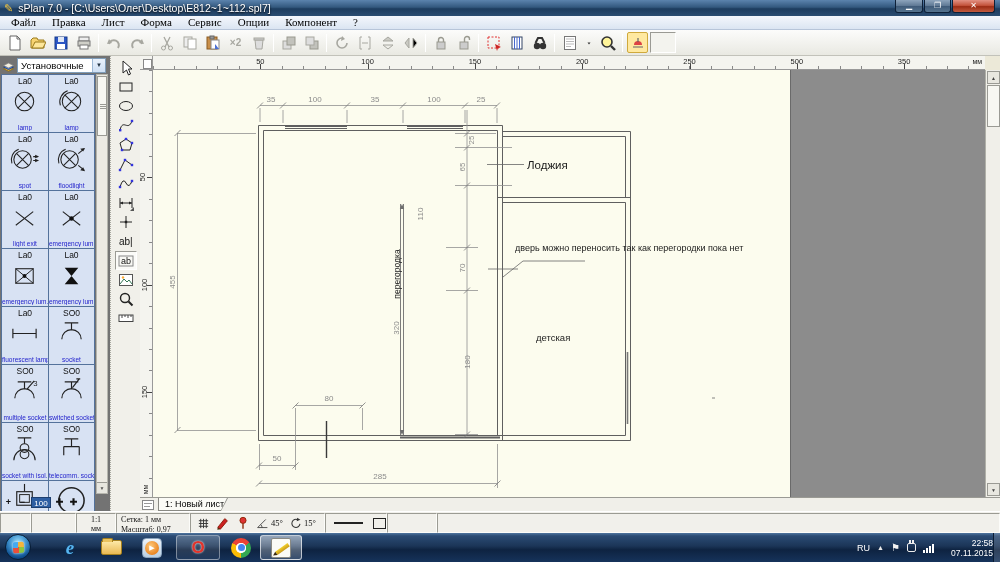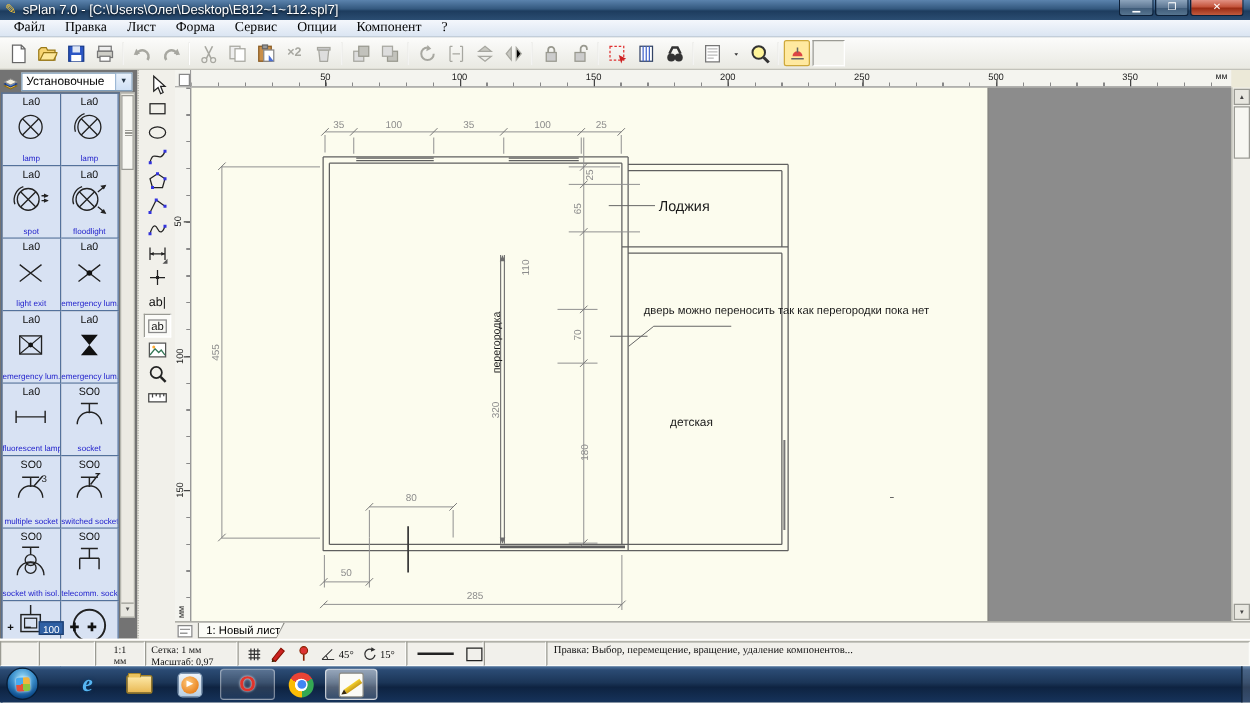--- a/index.html
+++ b/index.html
@@ -930,21 +930,20 @@
     </div>
     <div class="sb-panel" style="left:325px;width:62px">
       <div id="sb-samples" style="height:18px">
         <div id="sb-line"></div>
         <div id="sb-rect"></div>
       </div>
     </div>
     <div class="sb-panel" style="left:387px;width:50px"></div>
     <div class="sb-panel" style="left:437px;width:563px">
       <div id="sb-hint">
-        <div>Правка: Выбор, перемещение, вращение, удаление компонентов...</div>
       </div>
     </div>
   </div>
 
   <div id="taskbar" class="abs">
     <div id="start-orb">
         <div id="start-flag"></div>
       </div>
     <div class="tb-task" style="left:52px;width:36px">
         <span id="ie-icon">e</span>
@@ -963,16 +962,32 @@
     <div class="tb-task" style="left:224px;width:34px">
         <div id="chrome-icon">
           <div class="hub"></div>
         </div>
       </div>
     <div class="tb-task boxed front" style="left:260px;width:42px">
         <div id="splan-icon">
           <div class="pencil"></div>
         </div>
       </div>
+    <div id="tray">
+      <span class="lang">RU</span>
+      <span class="chev">▲</span>
+      <span class="flag">⚑</span>
+      <span id="plug-icon"></span>
+      <span id="net-bars">
+          <i style="height:3px"></i>
+          <i style="height:5px"></i>
+          <i style="height:7px"></i>
+          <i style="height:9px"></i>
+        </span>
+      <div id="clock">
+        <div>22:58</div>
+        <div>07.11.2015</div>
+      </div>
+    </div>
     <div id="desktop-sliver"></div>
   </div>
 
 </div>
 
 </body></html>

